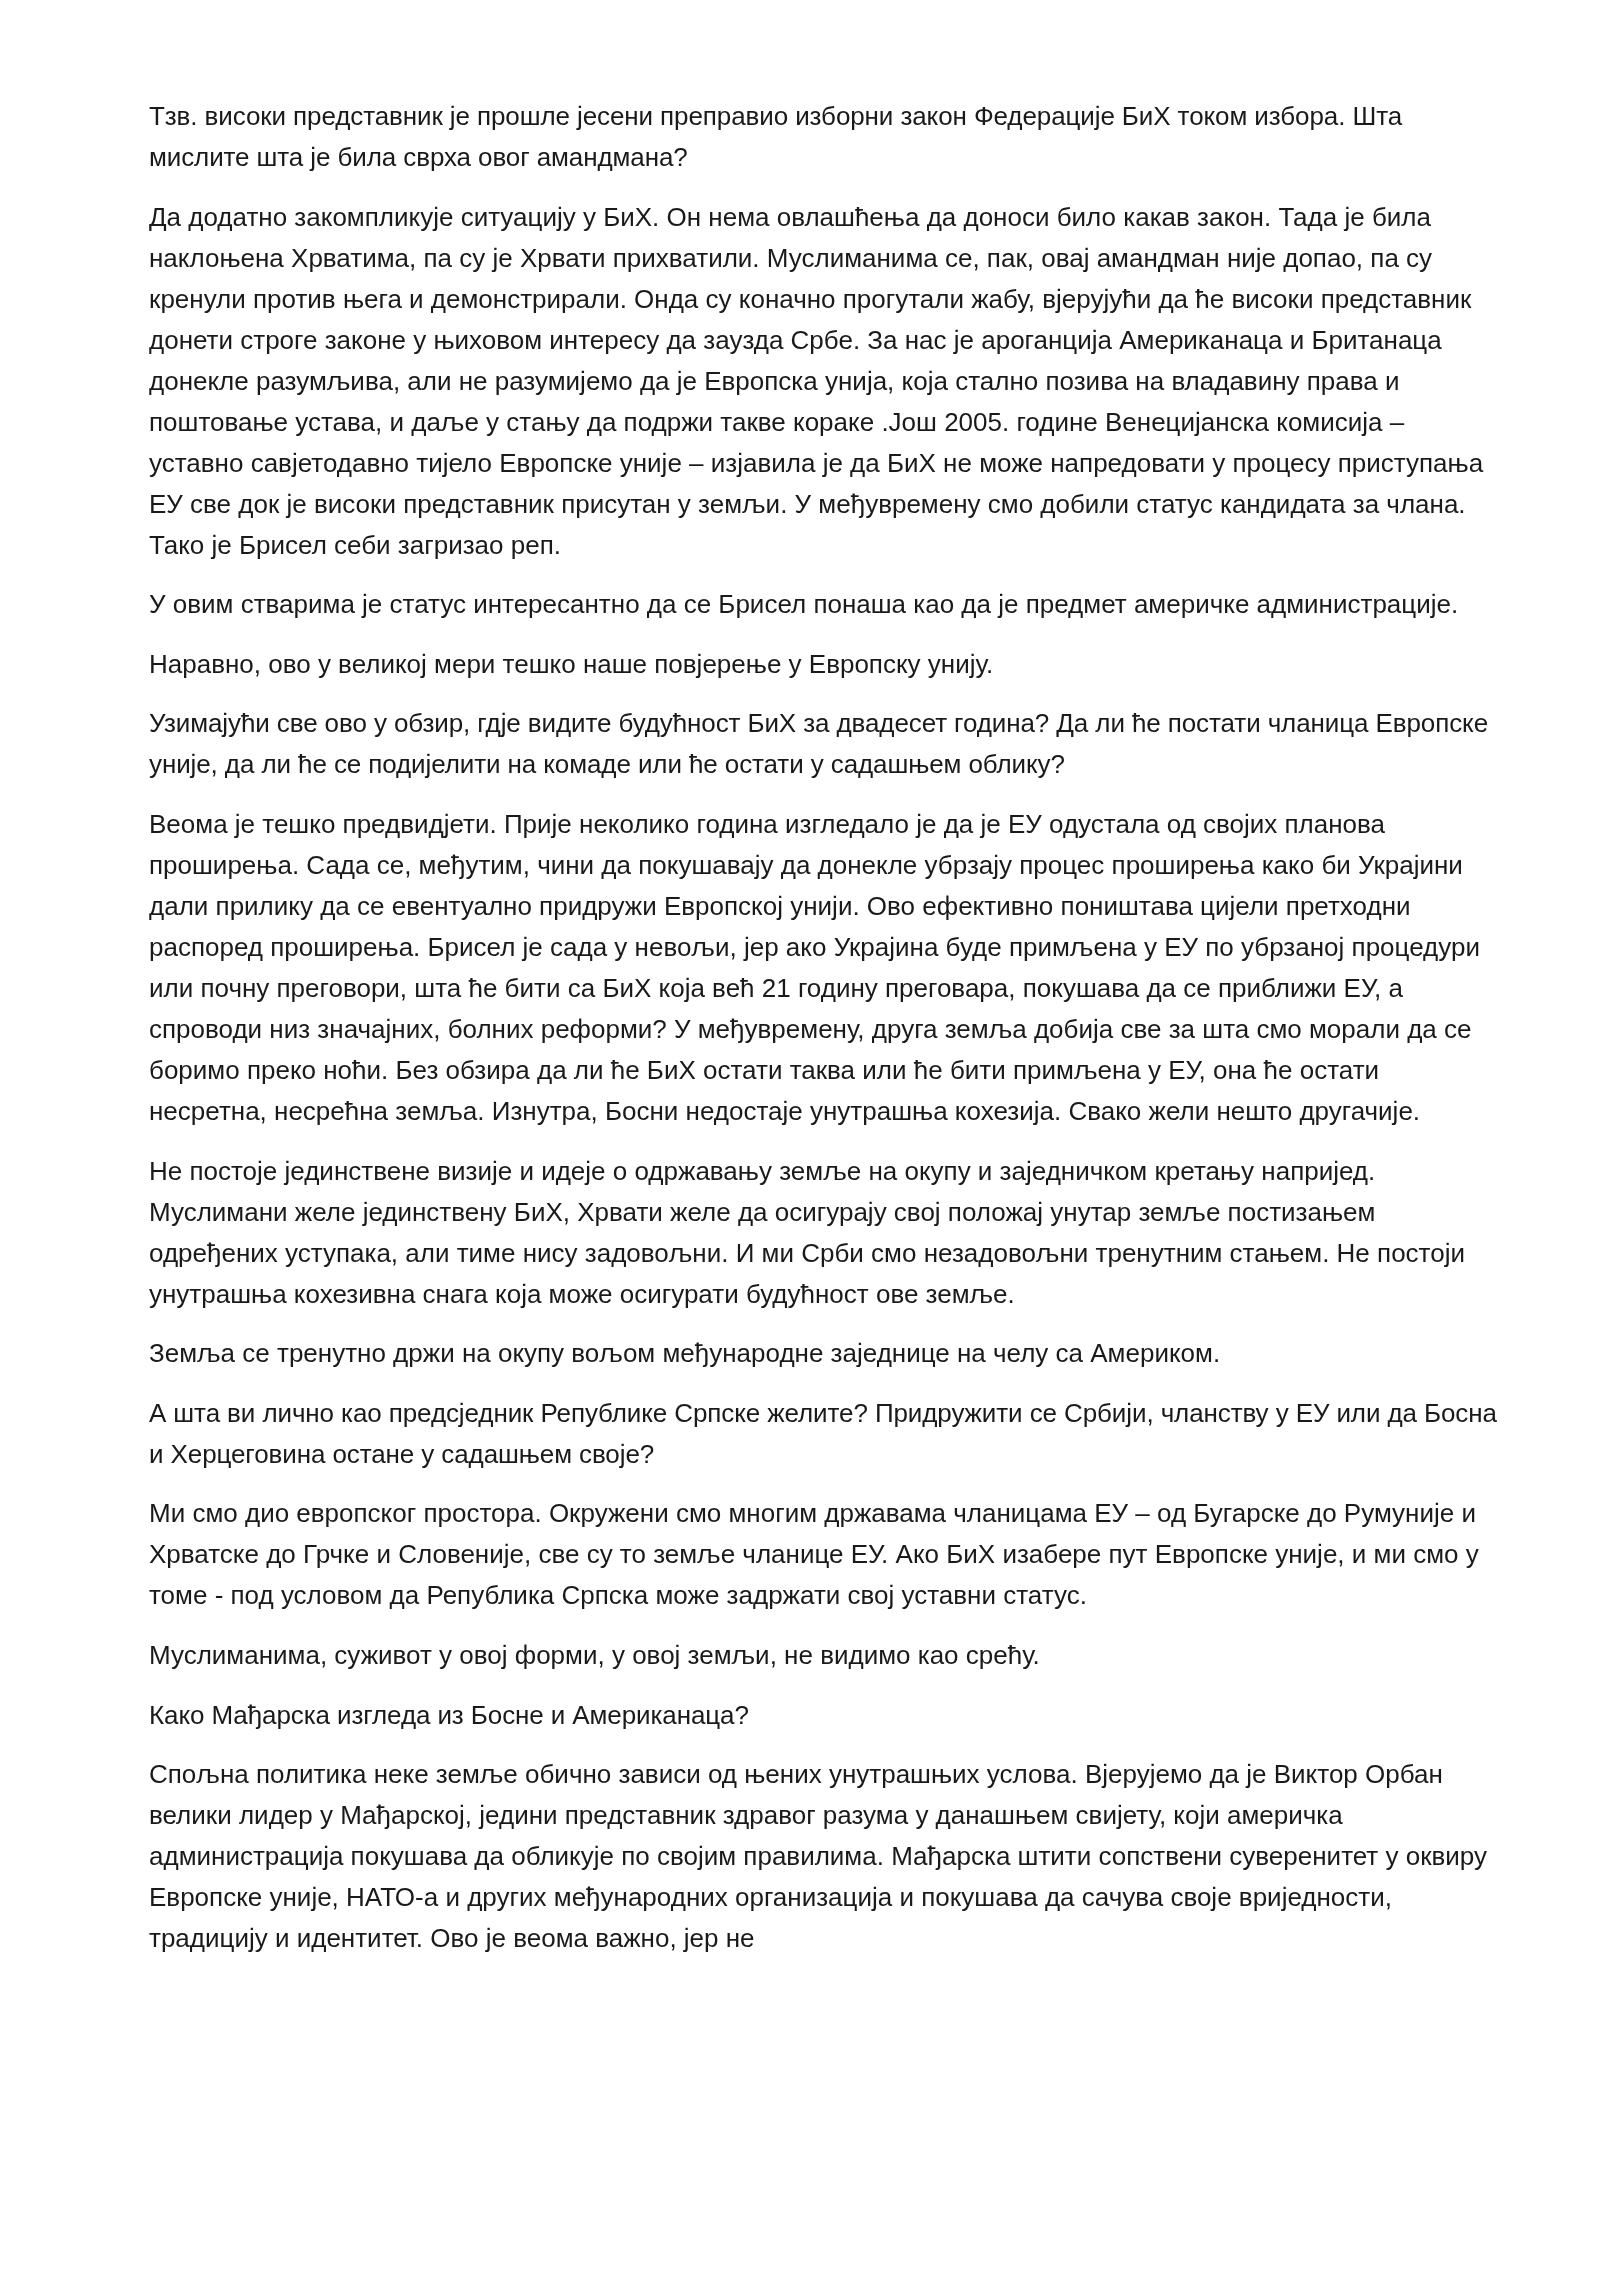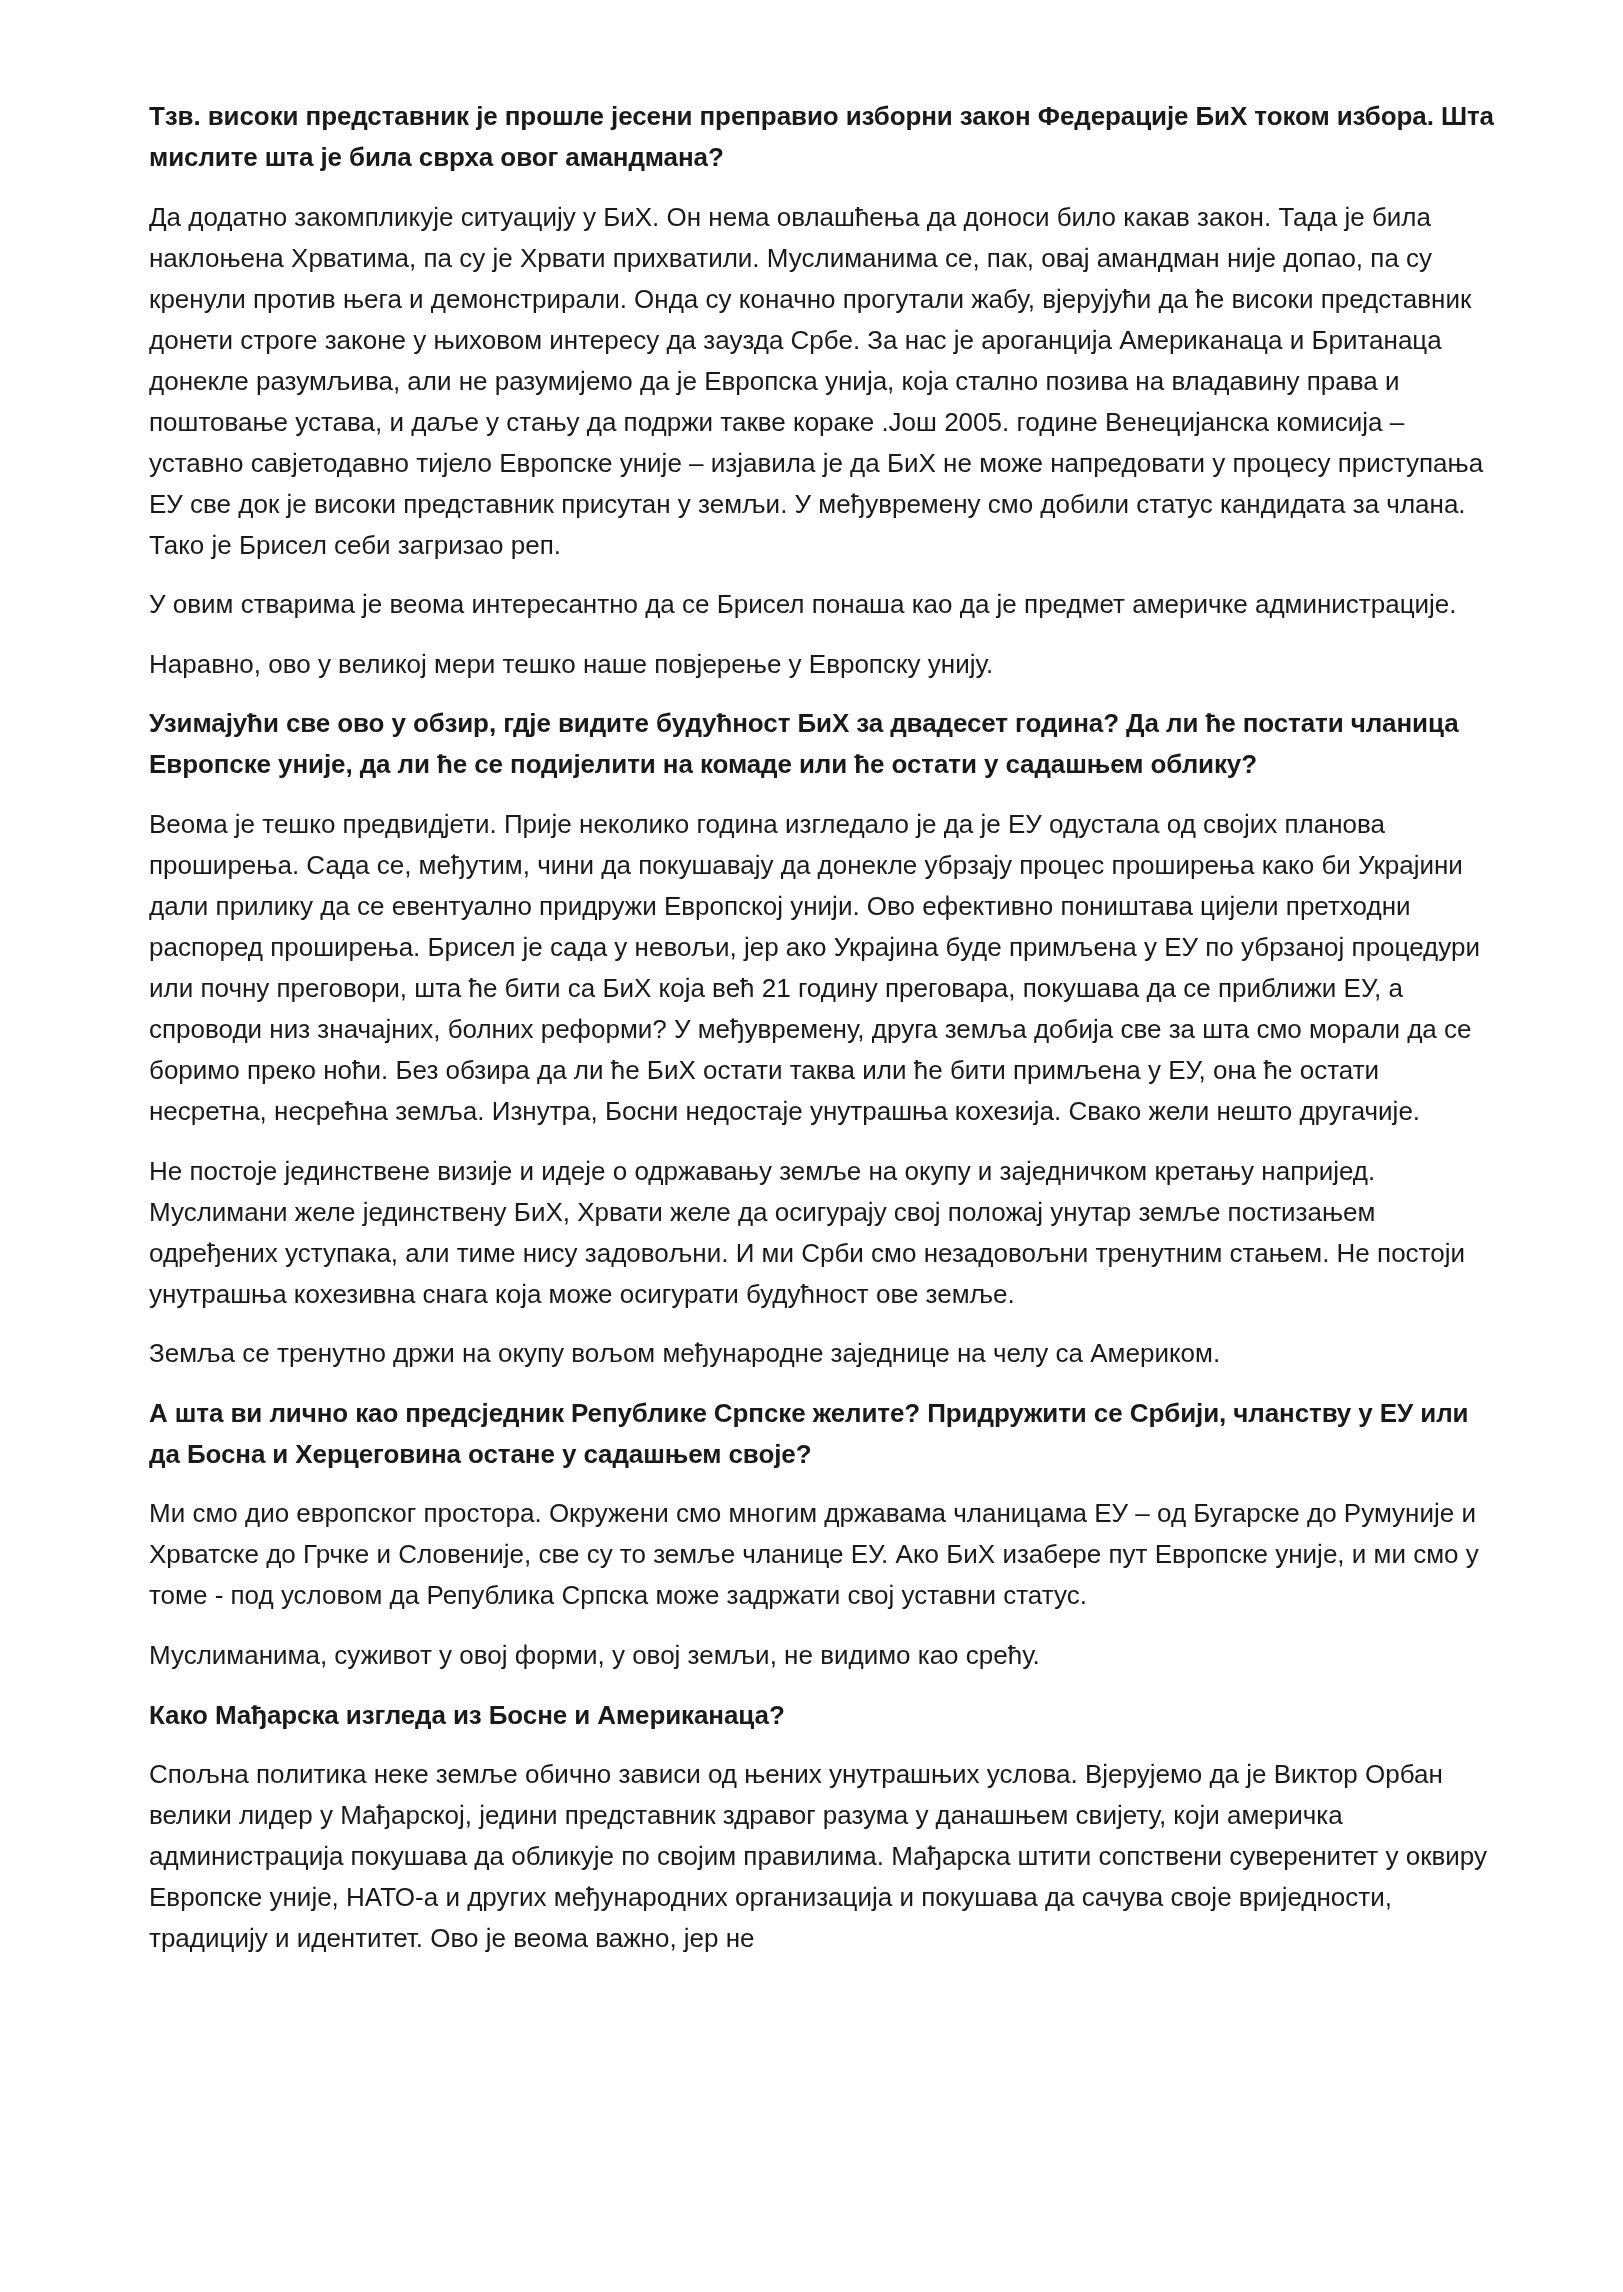--- a/index.html
+++ b/index.html
@@ -16,31 +16,31 @@
     width: 1353px;
     font-family: "Liberation Sans", sans-serif;
     font-size: 26px;
     line-height: 41px;
     color: #1a1a1a;
   }
   .page p {
     margin: 0 0 18.6px 0;
   }
   .page p.q {
-    font-weight: bold;
+    font-weight: normal;
     letter-spacing: -0.1px;
   }
 </style>
 </head>
 <body>
 
 <div class="page">
   <p class="q">Тзв. високи представник је прошле јесени преправио изборни закон Федерације БиХ током избора. Шта мислите шта је била сврха овог амандмана?</p>
   <p>Да додатно закомпликује ситуацију у БиХ. Он нема овлашћења да доноси било какав закон. Тада је била наклоњена Хрватима, па су је Хрвати прихватили. Муслиманима се, пак, овај амандман није допао, па су кренули против њега и демонстрирали. Онда су коначно прогутали жабу, вјерујући да ће високи представник донети строге законе у њиховом интересу да заузда Србе. За нас је ароганција Американаца и Британаца донекле разумљива, али не разумијемо да је Европска унија, која стално позива на владавину права и поштовање устава, и даље у стању да подржи такве кораке .Још 2005. године Венецијанска комисија – уставно савјетодавно тијело Европске уније – изјавила је да БиХ  не може напредовати у процесу приступања ЕУ све док је високи представник присутан у земљи. У међувремену смо добили статус кандидата за члана. Тако је Брисел себи загризао реп.</p>
-  <p>У овим стварима је веома интересантно да се Брисел понаша као да је предмет америчке администрације.</p>
+  <p>У овим стварима је статус интересантно да се Брисел понаша као да је предмет америчке администрације.</p>
   <p>Наравно, ово у великој мери тешко наше повјерење у Европску унију.</p>
   <p class="q">Узимајући све ово у обзир, гдје видите будућност БиХ за двадесет година? Да ли ће постати чланица Европске уније, да ли ће се подијелити на комаде или ће остати у садашњем облику?</p>
   <p>Веома је тешко предвидјети. Прије неколико година изгледало је да је ЕУ одустала од својих планова проширења. Сада се, међутим, чини да покушавају да донекле убрзају процес проширења како би Украјини дали прилику да се евентуално придружи Европској унији. Ово ефективно поништава цијели претходни распоред проширења. Брисел је сада у невољи, јер ако Украјина буде примљена у ЕУ по убрзаној процедури или почну преговори, шта ће бити са БиХ која већ 21 годину преговара, покушава да се приближи ЕУ, а спроводи низ значајних, болних реформи? У међувремену, друга земља добија све за шта смо морали да се боримо преко ноћи. Без обзира да ли ће БиХ остати таква или ће бити примљена у ЕУ, она ће остати несретна, несрећна земља. Изнутра, Босни недостаје унутрашња кохезија. Свако жели нешто другачије.</p>
   <p>Не постоје јединствене визије и идеје о одржавању земље на окупу и заједничком кретању напријед. Муслимани желе јединствену БиХ, Хрвати желе да осигурају свој положај унутар земље постизањем одређених уступака, али тиме нису задовољни. И ми Срби смо незадовољни тренутним стањем. Не постоји унутрашња кохезивна снага која може осигурати будућност ове земље.</p>
   <p>Земља се тренутно држи на окупу вољом међународне заједнице на челу са Америком.</p>
   <p class="q">А шта ви лично као предсједник Републике Српске желите? Придружити се Србији, чланству у ЕУ или да Босна и Херцеговина остане у садашњем своје?</p>
   <p>Ми смо дио европског простора. Окружени смо многим државама чланицама ЕУ – од Бугарске до Румуније и Хрватске до Грчке и Словеније, све су то земље чланице ЕУ. Ако БиХ изабере пут Европске уније, и ми смо у томе - под условом да Република Српска може задржати свој уставни статус.</p>
   <p>Муслиманима, суживот у овој форми, у овој земљи, не видимо као срећу.</p>
   <p class="q">Како Мађарска изгледа из Босне и Американаца?</p>
   <p>Спољна политика неке земље обично зависи од њених унутрашњих услова. Вјерујемо да је Виктор Орбан велики лидер у Мађарској, једини представник здравог разума у данашњем свијету, који америчка администрација покушава да обликује по својим правилима. Мађарска штити сопствени суверенитет у оквиру Европске уније, НАТО-а и других међународних организација и покушава да сачува своје вриједности, традицију и идентитет. Ово је веома важно, јер не</p>

